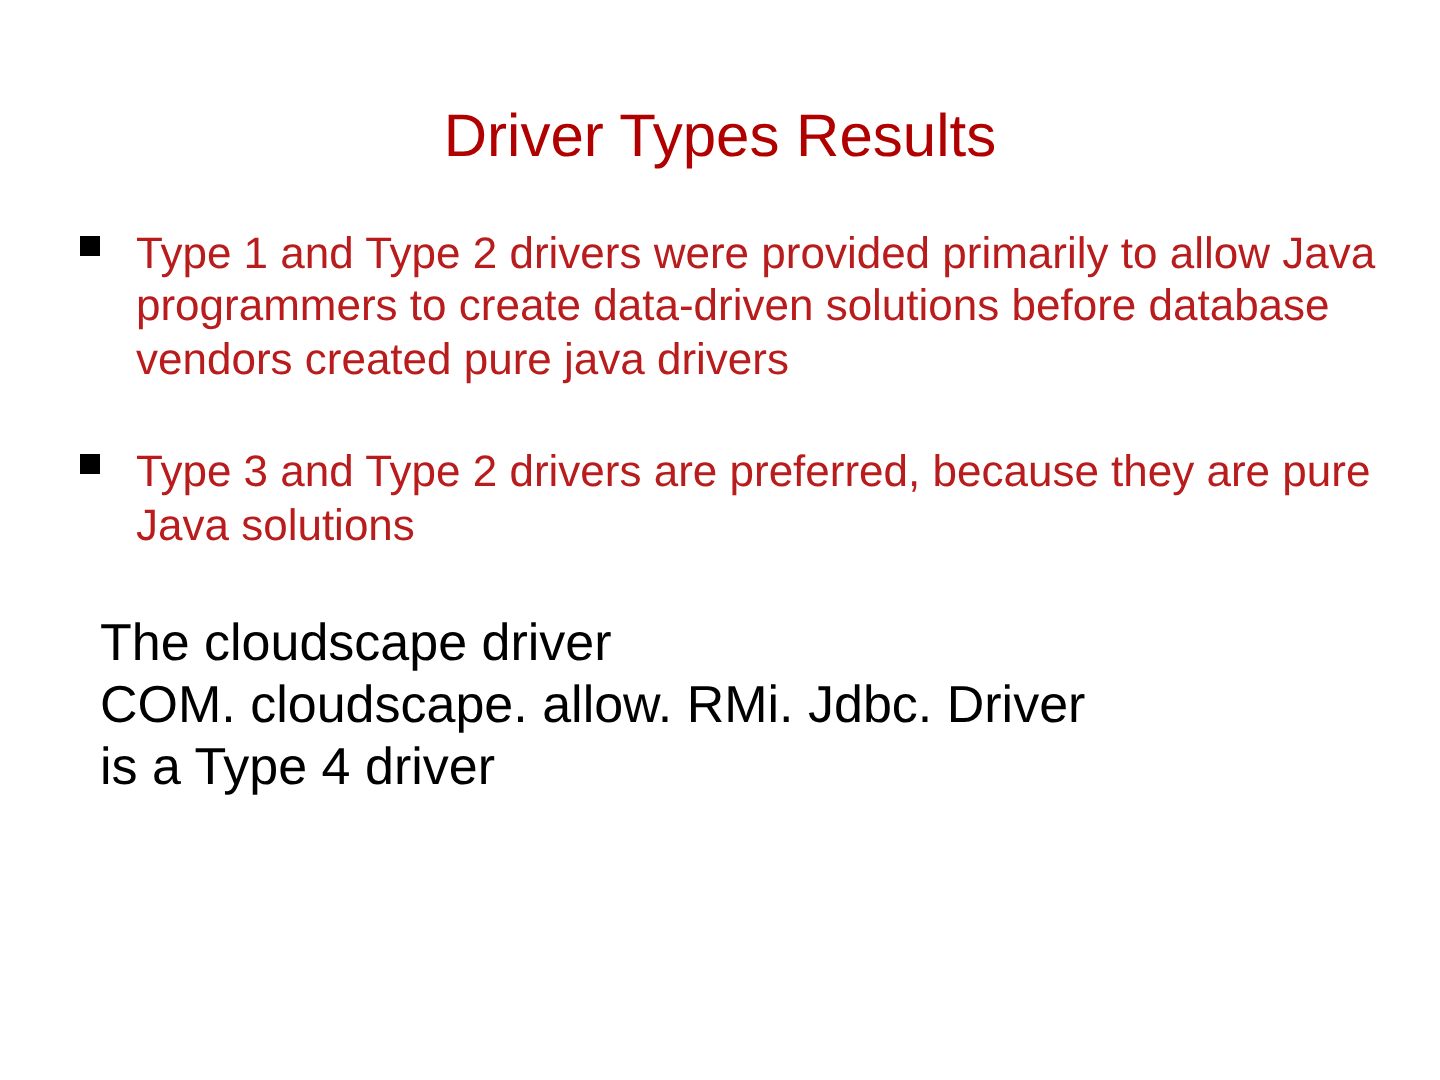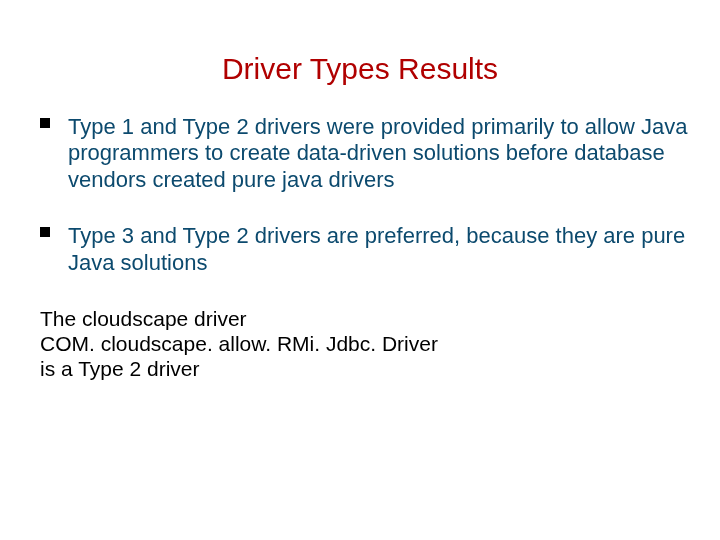--- a/index.html
+++ b/index.html
@@ -29,33 +29,33 @@
     margin: 0 0 0 10px;
     padding: 0;
     list-style: none;
   }
   .bullets li {
     position: relative;
     padding-left: 28px;
     font-size: 22px;
     line-height: 1.2;
     margin-bottom: 30px;
-    color: #0c4a6e;
+    color: #b91c1c;
   }
   .bullets li .marker {
     position: absolute;
     left: 0;
     top: 4px;
     width: 10px;
     height: 10px;
     background: #000;
   }
   .footer-block {
-    margin-left: 10px;
-    font-size: 21px;
+    margin-left: 20px;
+    font-size: 26px;
     line-height: 1.2;
   }
   .footer-line {
     display: block;
   }
 </style>
 </head>
 <body>
 
 <div class="slide">
@@ -68,15 +68,15 @@
     </li>
     <li>
       <span class="marker"></span>
       <span>Type 3 and Type 2 drivers are preferred, because they are pure Java solutions</span>
     </li>
   </ul>
 
   <div class="footer-block">
     <span class="footer-line">The cloudscape driver</span>
     <span class="footer-line">COM. cloudscape. allow. RMi. Jdbc. Driver</span>
-    <span class="footer-line">is a Type 2 driver</span>
+    <span class="footer-line">is a Type 4 driver</span>
   </div>
 </div>
 
 </body></html>

